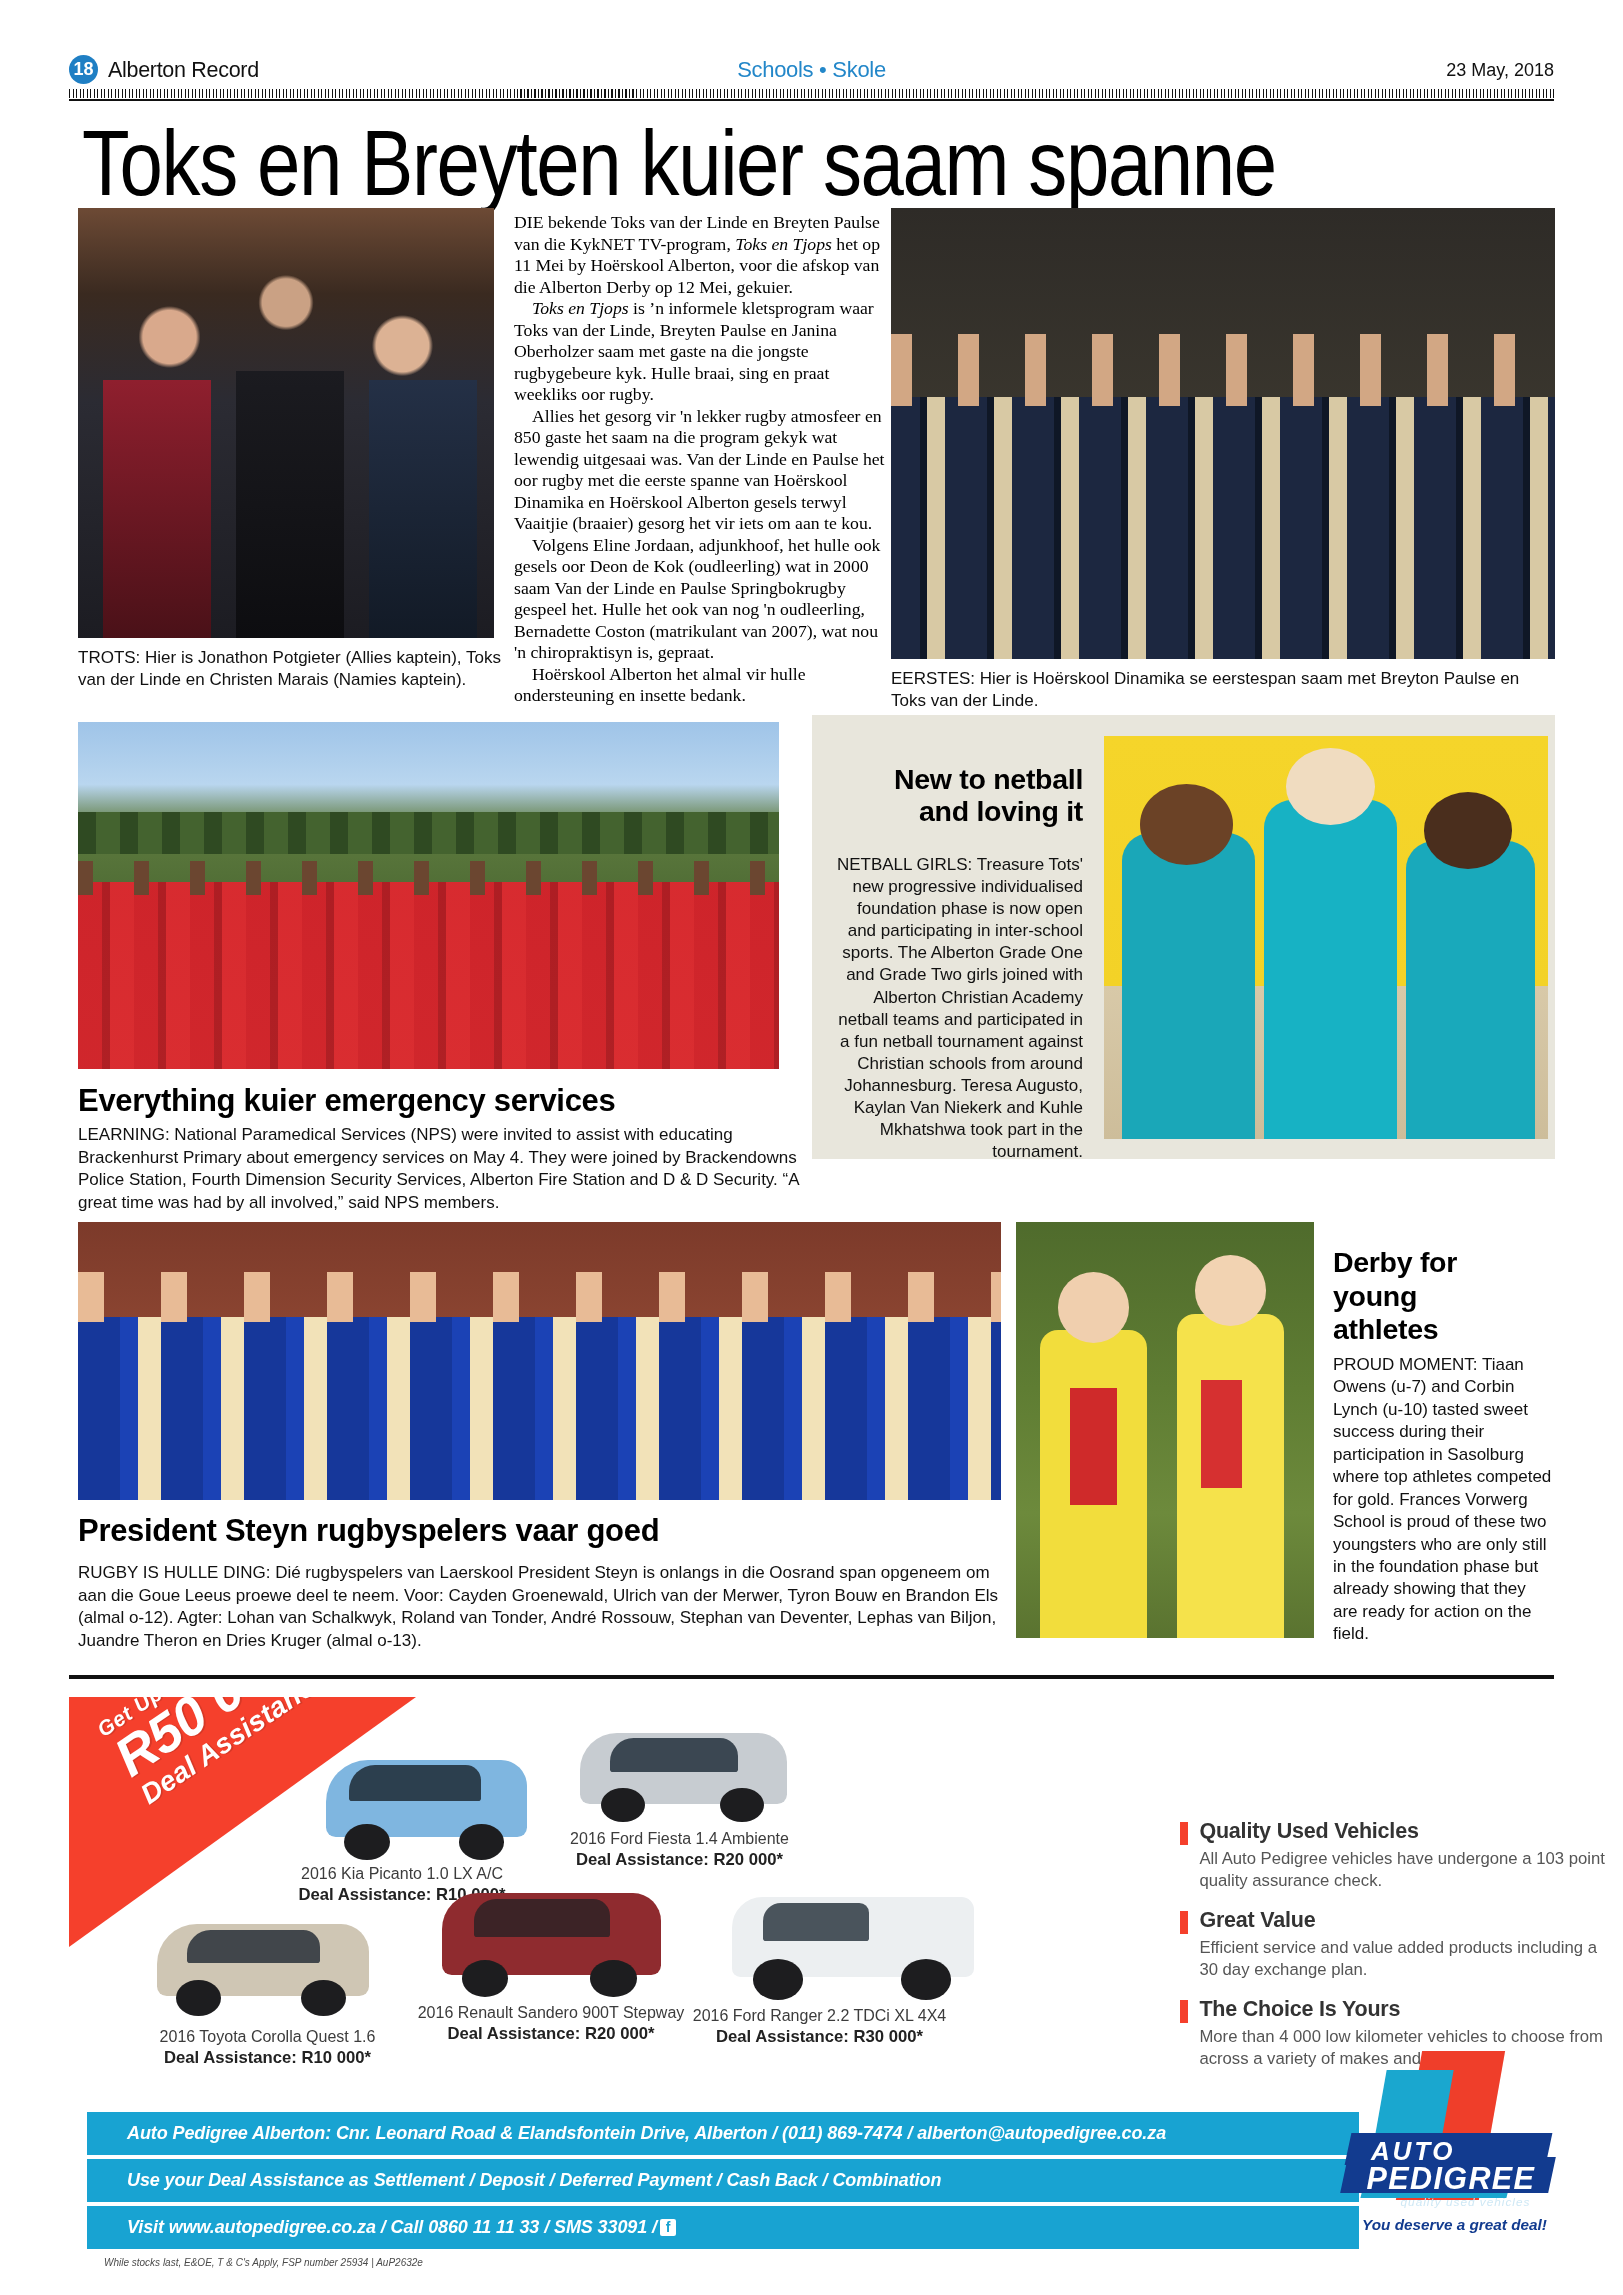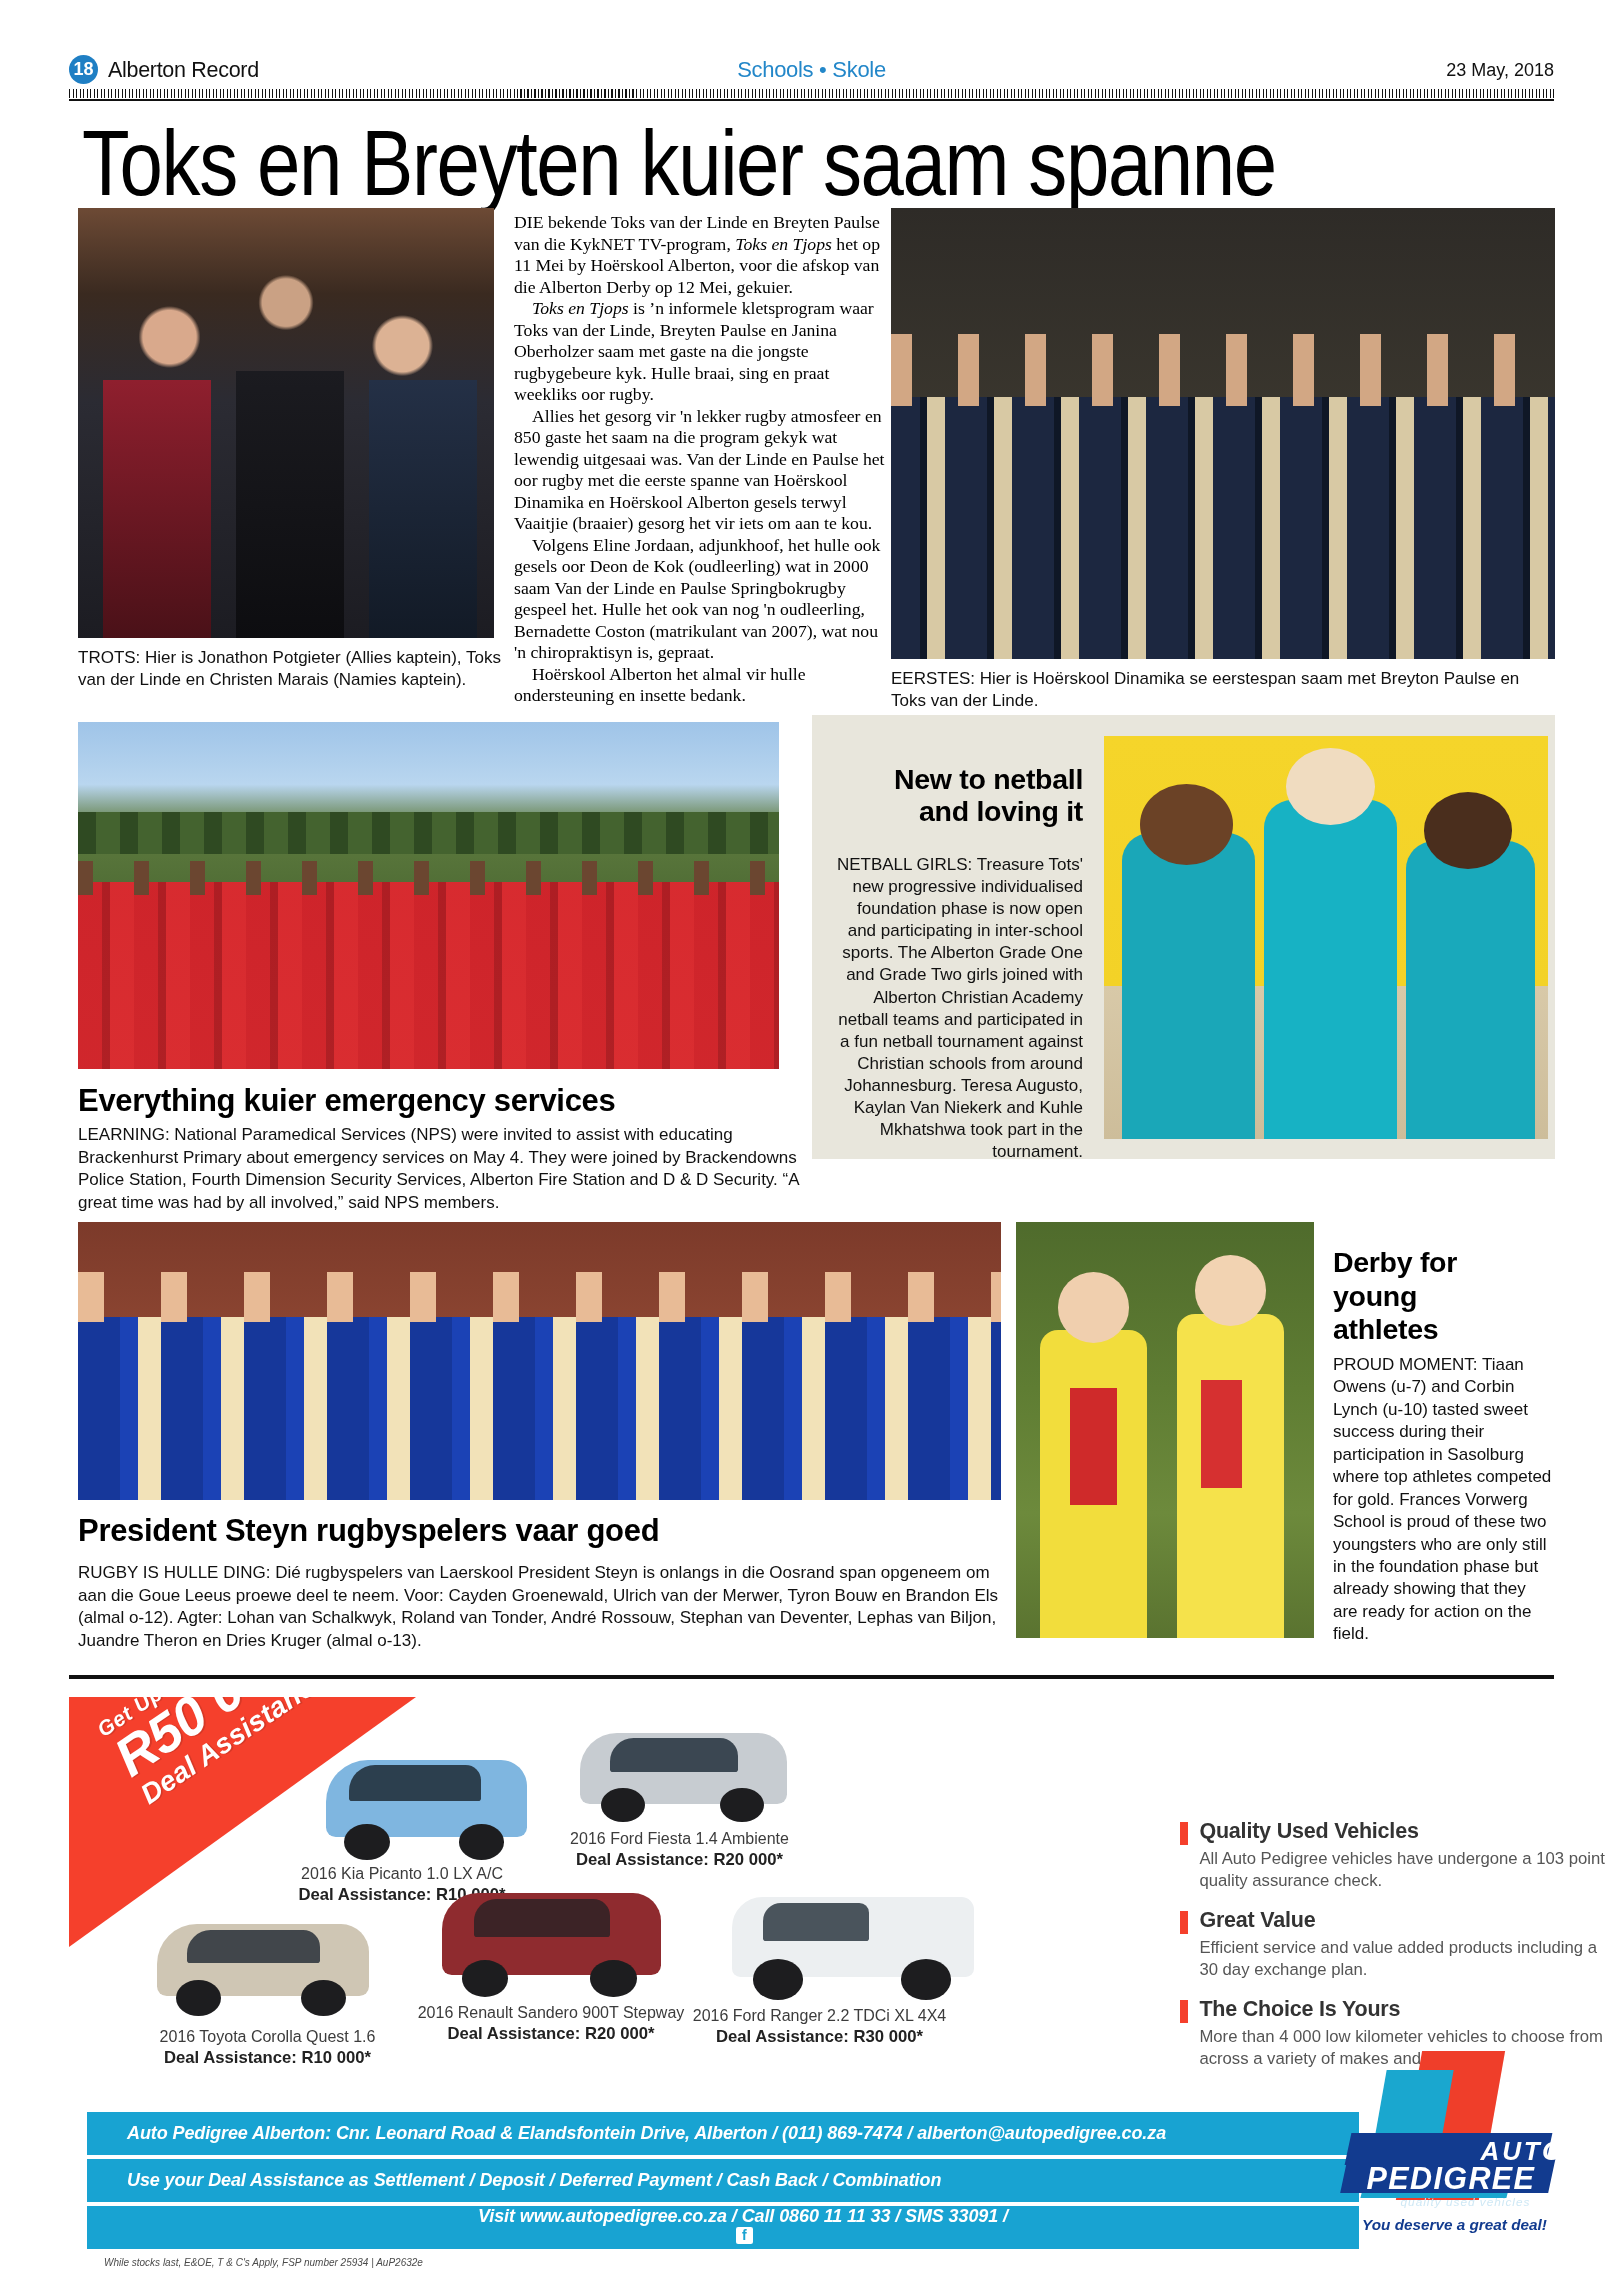--- a/index.html
+++ b/index.html
@@ -67,22 +67,22 @@
   .fb{display:inline-block;width:16.7px;height:16.7px;background:#fff;color:#18a3d2;font-weight:bold;
     font-style:normal;text-align:center;line-height:16.7px;font-size:14px;vertical-align:-2.8px;border-radius:2.1px;margin-left:2.8px;}
 
   
   .logo-wrap{position:absolute;left:1347px;top:2051px;width:215px;height:184px;}
   .logo-one{position:absolute;left:0;top:0;width:215px;height:149px;}
   .logo-band{position:absolute;left:1.4px;top:82px;width:201px;height:32px;background:#123b8f;
     transform:skewX(-12deg);}
   .logo-band2{position:absolute;left:-2.8px;top:106px;width:208px;height:36px;background:#123b8f;
     transform:skewX(-12deg);}
-  .logo-auto{position:absolute;left:44px;top:85px;width:174px;color:#fff;font-weight:bold;font-style:italic;
-    font-size:26px;letter-spacing:2.8px;text-align:right;z-index:3;}
+  .logo-auto{position:absolute;left:24px;top:85px;width:174px;color:#fff;font-weight:bold;font-style:italic;
+    font-size:26px;letter-spacing:2.8px;text-align:left;z-index:3;}
   .logo-ped{position:absolute;left:1.4px;top:110px;width:205px;color:#fff;font-weight:bold;font-style:italic;
     font-size:30.5px;letter-spacing:1.4px;text-align:center;z-index:3;}
   .logo-sub{position:absolute;left:42px;top:144px;width:153px;color:#cfe8f5;font-style:italic;font-size:11.8px;
     text-align:center;letter-spacing:1px;z-index:3;}
   .logo-tag{position:absolute;left:0;top:165px;width:215px;text-align:center;color:#123b8f;
     font-style:italic;font-weight:bold;font-size:15.3px;}
 </style>
 </head>
 <body>
 
@@ -265,21 +265,21 @@
       <div class="bullet">
         <span class="bar"></span>
         <h4>The Choice Is Yours</h4>
         <p>More than 4 000 low kilometer vehicles to choose from across a variety of makes and models.</p>
       </div>
     </div>
   </div>
 
   <div class="blue-bar" style="left:87px;top:2112px;width:1232px;height:43px;">Auto Pedigree Alberton: Cnr. Leonard Road &amp; Elandsfontein Drive, Alberton  /  (011) 869-7474  /  alberton@autopedigree.co.za</div>
   <div class="blue-bar" style="left:87px;top:2159px;width:1232px;height:43px;">Use your Deal Assistance as Settlement  /  Deposit  /  Deferred Payment  /  Cash Back  /  Combination</div>
-  <div class="blue-bar" style="left:87px;top:2206px;width:1232px;height:43px;flex-direction:column;">
+  <div class="blue-bar" style="left:87px;top:2206px;width:1232px;height:43px;">
     <span>Visit www.autopedigree.co.za  /  Call 0860 11 11 33  /  SMS 33091  /</span>
     <span class="fb">f</span>
   </div>
   <div class="fine-print" style="left:104px;top:2257px;width:625px;">While stocks last, E&amp;OE, T &amp; C's Apply, FSP number 25934  |  AuP2632e</div>
 
   <div class="logo-wrap">
     <div class="logo-one">
       <div style="position:absolute;left:62px;top:0;width:83px;height:149px;background:#ef3e2a;transform:skewX(-10deg);"></div>
       <div style="position:absolute;left:29px;top:19.4px;width:67px;height:121px;background:#1aa7cf;transform:skewX(-10deg);"></div>
       <div style="position:absolute;left:16.7px;top:118px;width:146px;height:29px;background:#1aa7cf;transform:skewX(-14deg);"></div>

